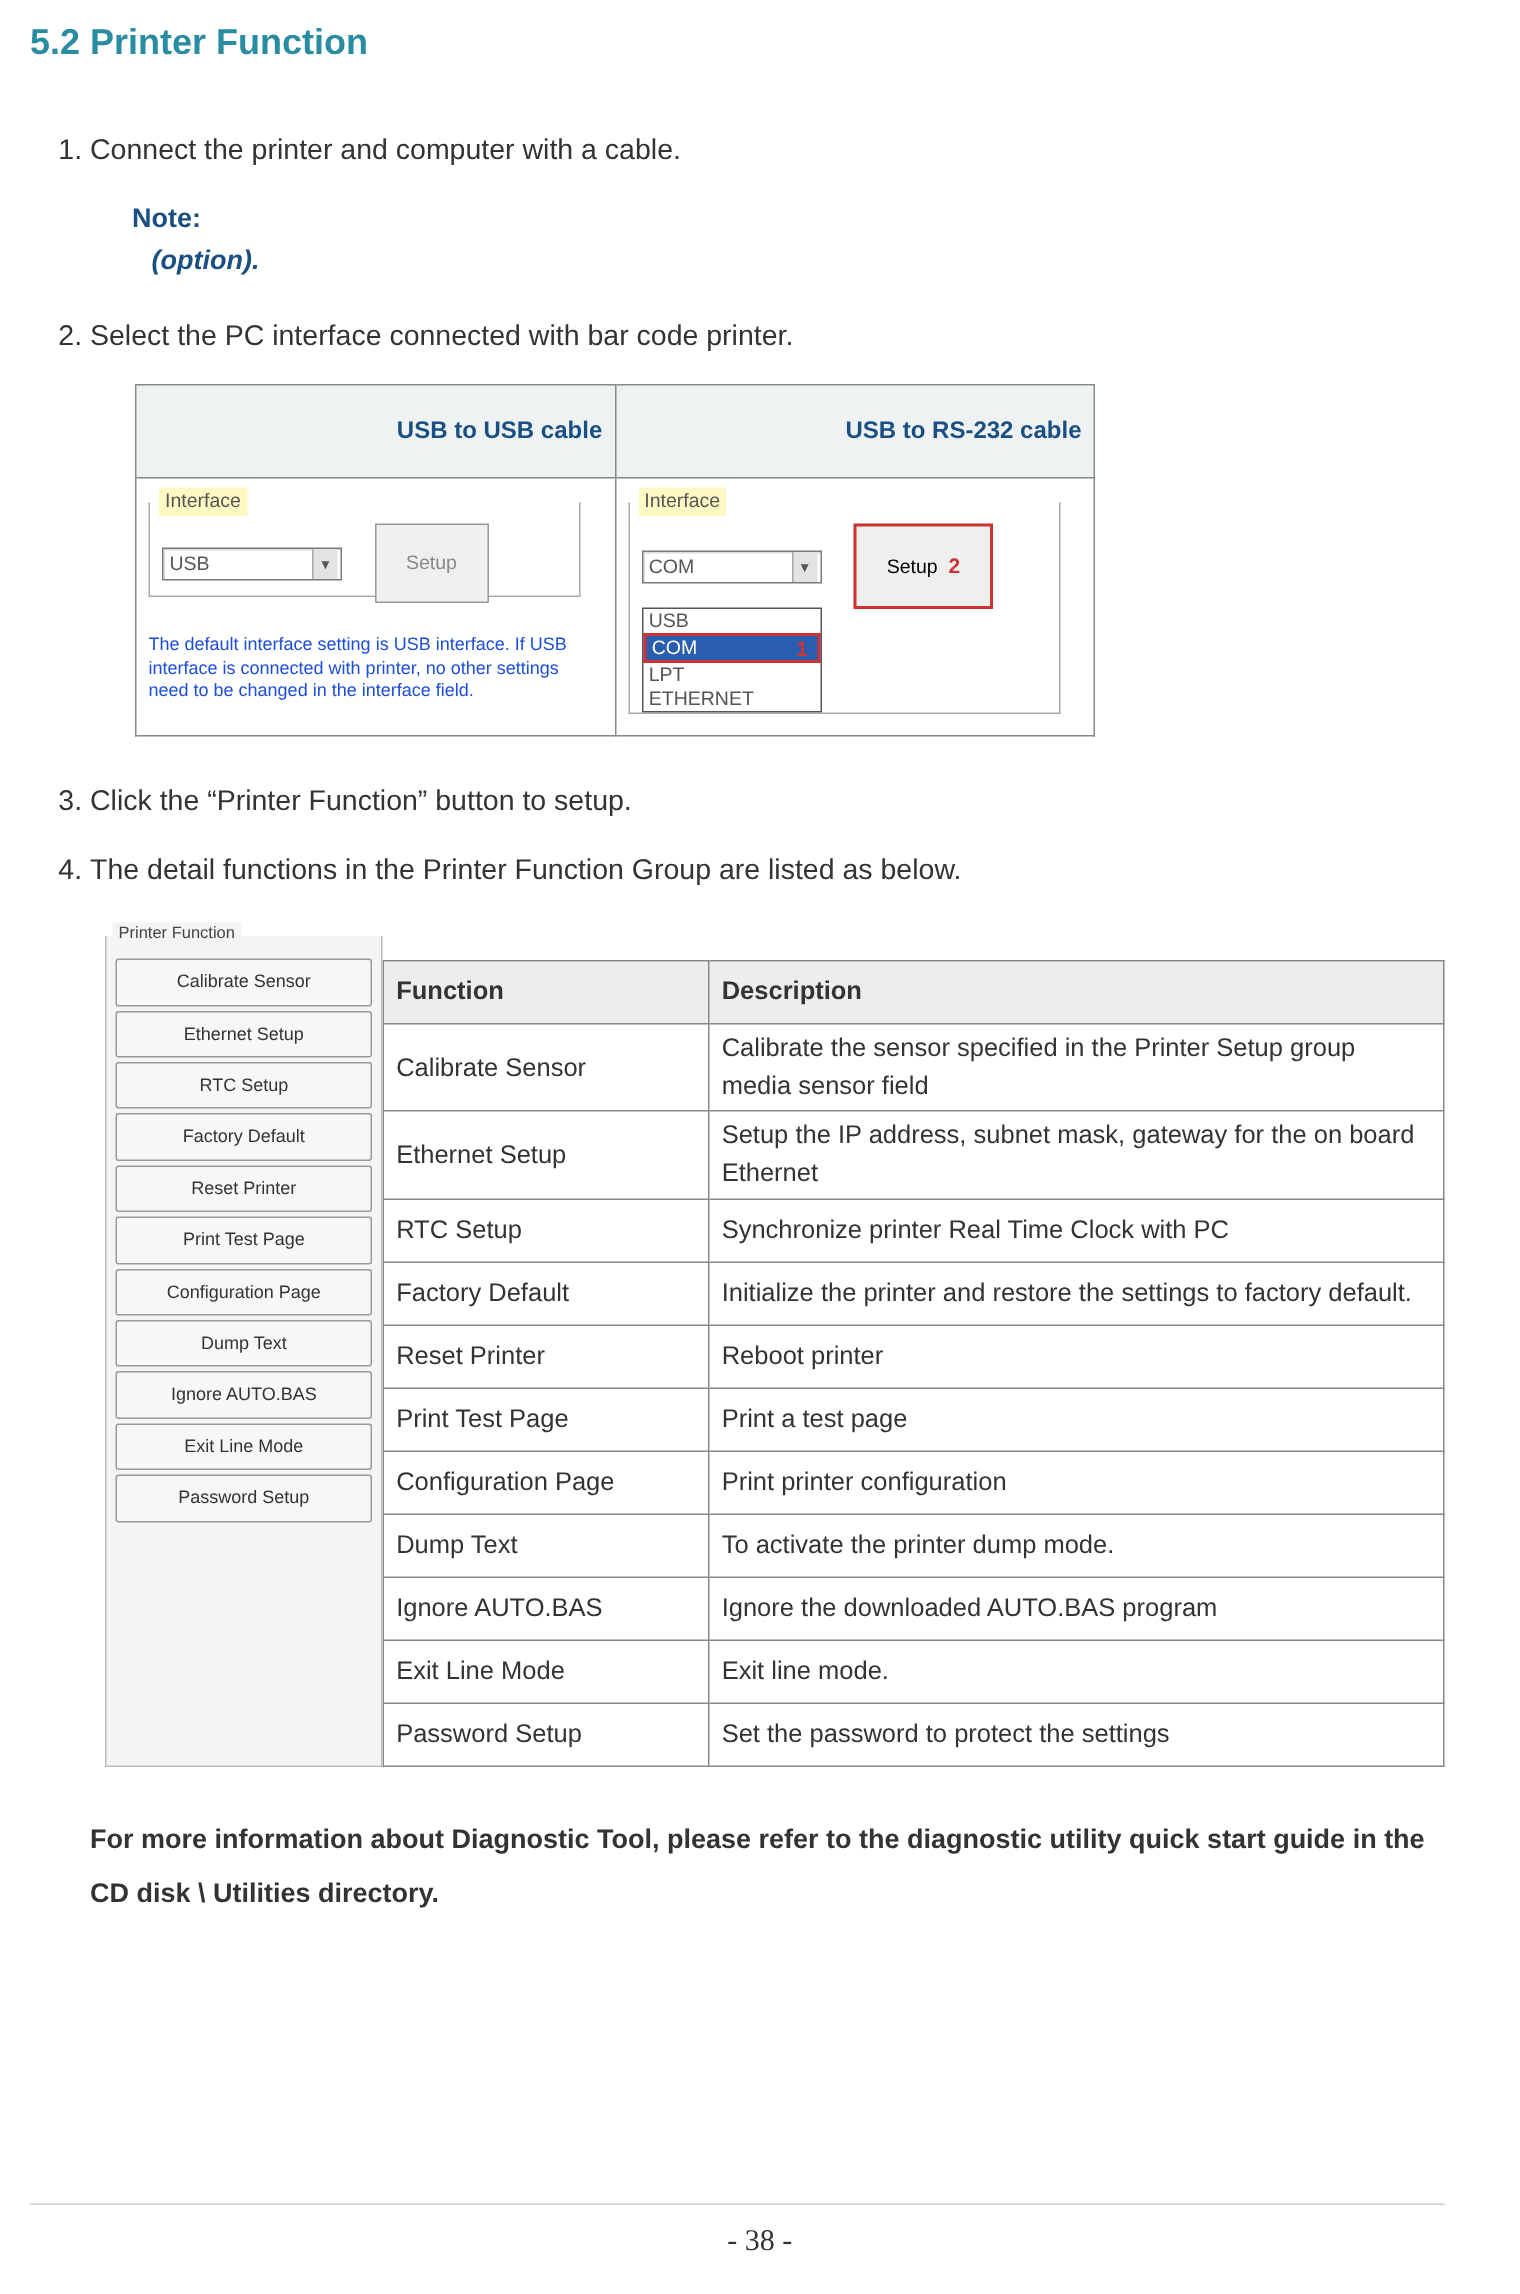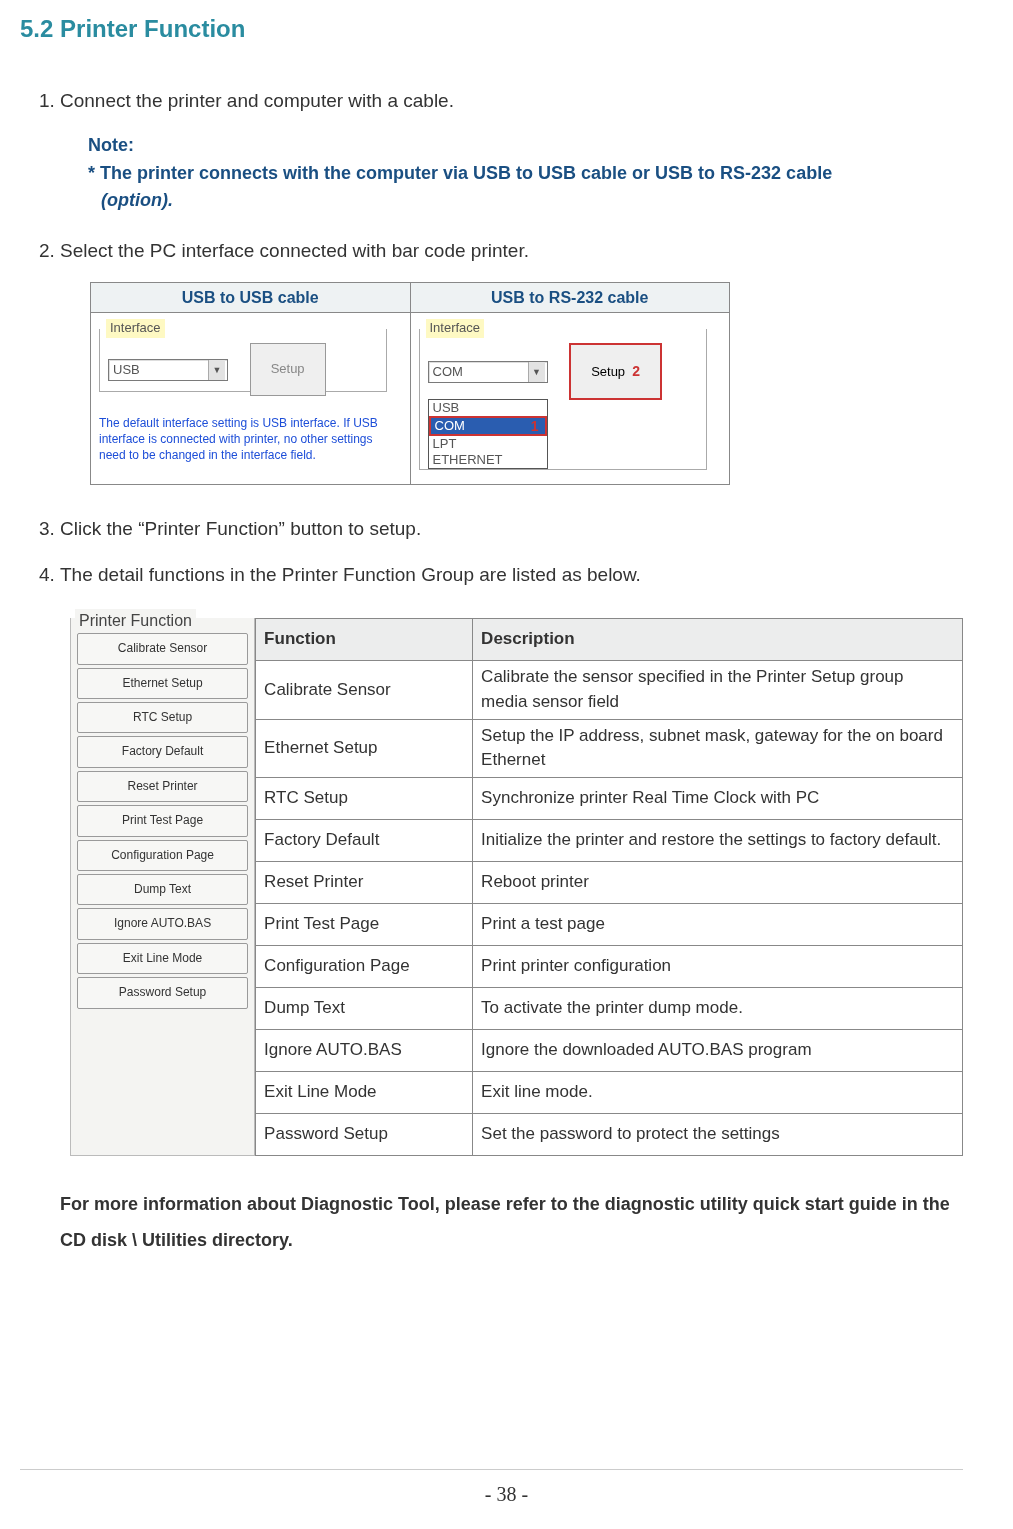--- a/index.html
+++ b/index.html
@@ -43,26 +43,26 @@
   .note-text-indent { display:block; padding-left: 13px; font-style: italic; }
 
   
   table.iface-table {
     border-collapse: collapse;
     margin: 18px 0 30px 30px;
     width: 640px;
     font-size: 16px;
   }
   table.iface-table th {
-    text-align: center;
+    text-align: right;
     background: #eef2f3;
     color: #1a4f82;
     font-weight: bold;
     border: 1px solid #888;
-    padding: 3px 8px;
+    padding: 19px 8px;
   }
   table.iface-table td {
     border: 1px solid #888;
     vertical-align: top;
     padding: 6px 8px;
     width: 50%;
   }
   .iface-group {
     border: 1px solid #aaa;
     border-top: none;
@@ -159,38 +159,39 @@
     padding: 12px 6px 6px 6px;
     position: relative;
     background: #f4f4f2;
     font-family: Tahoma, sans-serif;
   }
   .btn-panel .legend {
     position: absolute;
     top: -9px; left: 4px;
     background: #f4f4f2;
     padding: 0 4px;
-    font-size: 16px;
+    font-size: 11px;
     color: #444;
   }
   .panel-btn {
     display: block;
     border: 1px solid #9a9a9a;
     background: #f7f7f5;
     color: #333;
     font-size: 12px;
     text-align: center;
     padding: 6px 2px;
     margin: 3px 0;
     border-radius: 2px;
   }
   table.func-table {
     border-collapse: collapse;
     width: 724px;
     font-size: 17px;
+    margin-top: 16px;
   }
   table.func-table th {
     text-align: left;
     background: #eceded;
     border: 1px solid #888;
     padding: 3px 8px;
     font-weight: bold;
   }
   table.func-table td {
     border: 1px solid #888;
@@ -229,21 +230,20 @@
 
 <div class="page">
 
   <h2 class="section-title">5.2 Printer Function</h2>
 
   <ol class="main-list">
     <li>
       <span>Connect the printer and computer with a cable.</span>
       <div class="note-block">
         <span class="note-label">Note:</span>
-        <span class="note-text">* The printer connects with the computer via USB to USB cable or USB to RS-232 cable</span>
         <span class="note-text-indent">(option).</span>
       </div>
     </li>
 
     <li>
       <span>Select the PC interface connected with bar code printer.</span>
 
       <table class="iface-table">
         <tbody>
             <tr>

